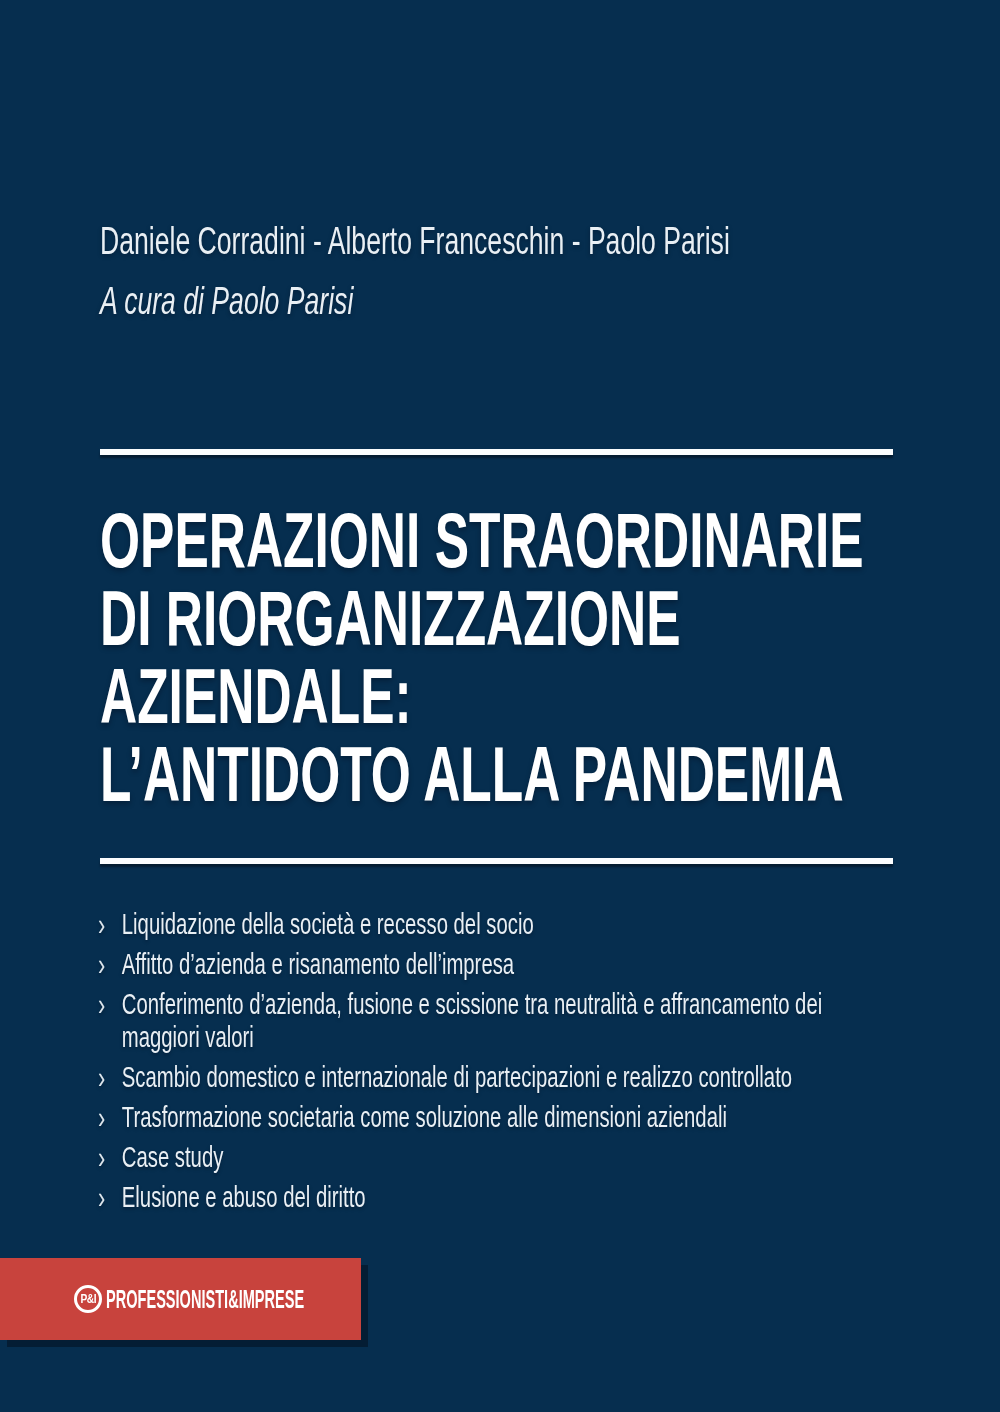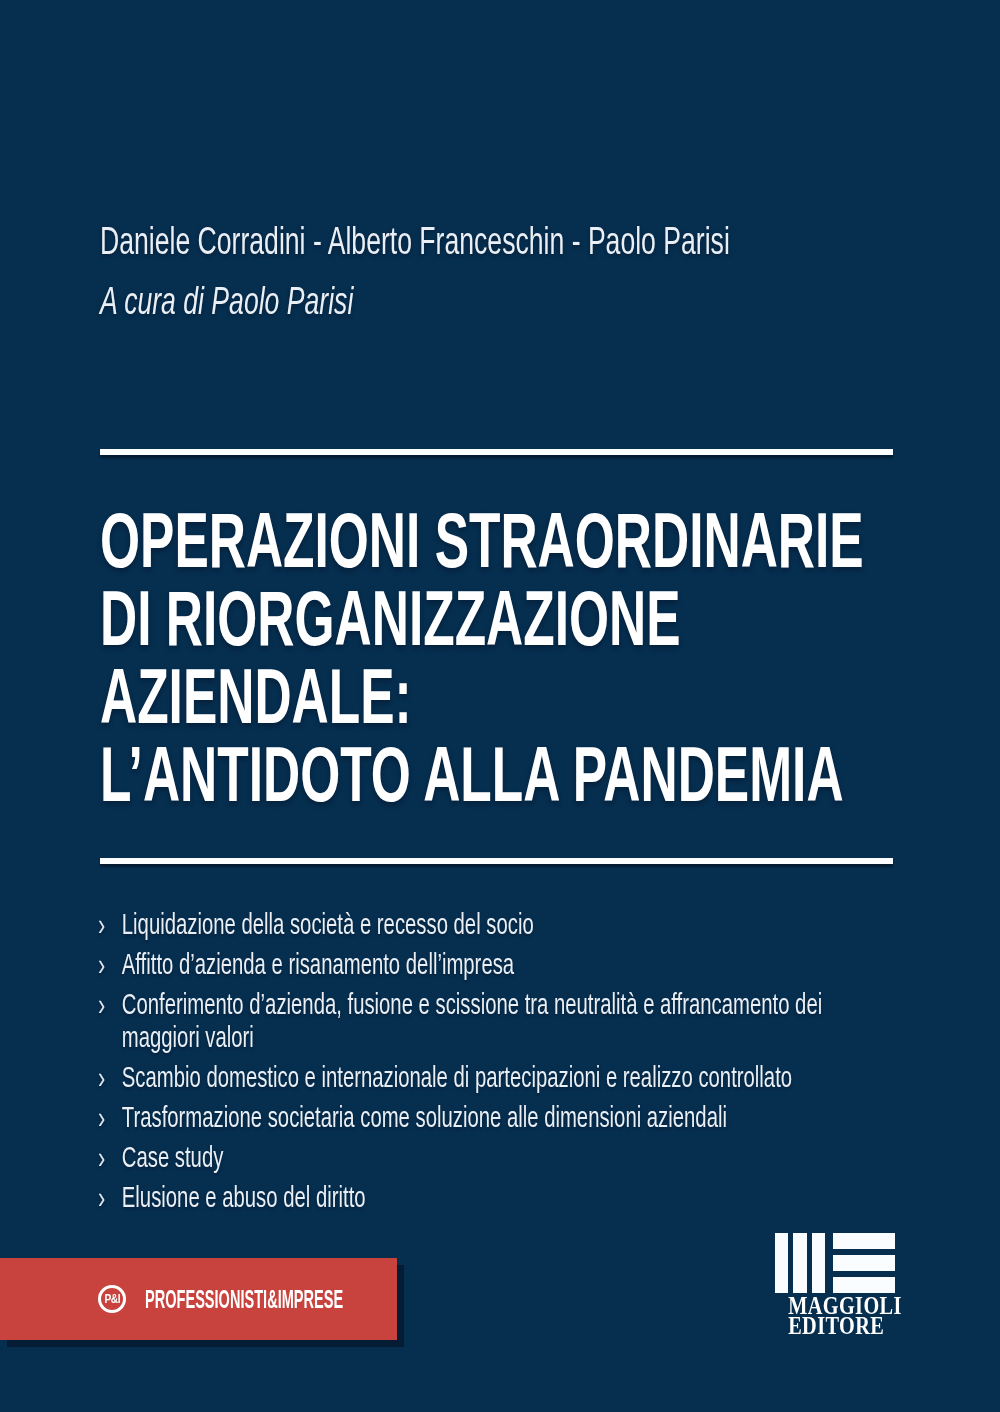--- a/index.html
+++ b/index.html
@@ -63,26 +63,25 @@
   }
   .chev{
     flex:0 0 34px;width:34px;
     font-size:31px;line-height:33px;color:#dce5ec;
     font-weight:400;
   }
   .topic-text{white-space:nowrap;}
   .topic.wrap .topic-text{white-space:normal;width:1060px;}
   .series-banner{
     position:absolute;left:0;top:1258px;
-    width:397px;height:82px;
+    width:361px;height:82px;
     background:var(--accent-red);
     box-shadow:7px 7px 0 rgba(4,17,31,.55);
     display:flex;align-items:center;
-    padding-left:98px;
-    gap:15px;
+    padding-left:74px;
   }
   .pi-badge{
     width:28px;height:28px;border:3px solid #ffffff;border-radius:50%;
     display:flex;align-items:center;justify-content:center;
     flex:0 0 auto;
   }
   .pi-badge-text{
     font-size:12px;font-weight:700;color:#ffffff;letter-spacing:-0.5px;
     transform:scaleX(0.85);
   }
@@ -171,30 +170,14 @@
     </li>
   </ul>
 
   <div class="series-banner">
     <span class="pi-badge">
       <span class="pi-badge-text">P&amp;I</span>
     </span>
     <span class="series-label">PROFESSIONISTI&amp;IMPRESE</span>
   </div>
 
-  <div class="publisher">
-    <div class="m-mark">
-      <i class="vb"></i>
-      <i class="vb"></i>
-      <i class="vb"></i>
-      <span class="hb-col">
-        <i class="hb"></i>
-        <i class="hb"></i>
-        <i class="hb"></i>
-      </span>
-    </div>
-    <div class="pub-name">
-      <span class="pub-line">MAGGIOLI</span>
-      <span class="pub-line">EDITORE</span>
-    </div>
-  </div>
 
 </div>
 
 </body></html>

